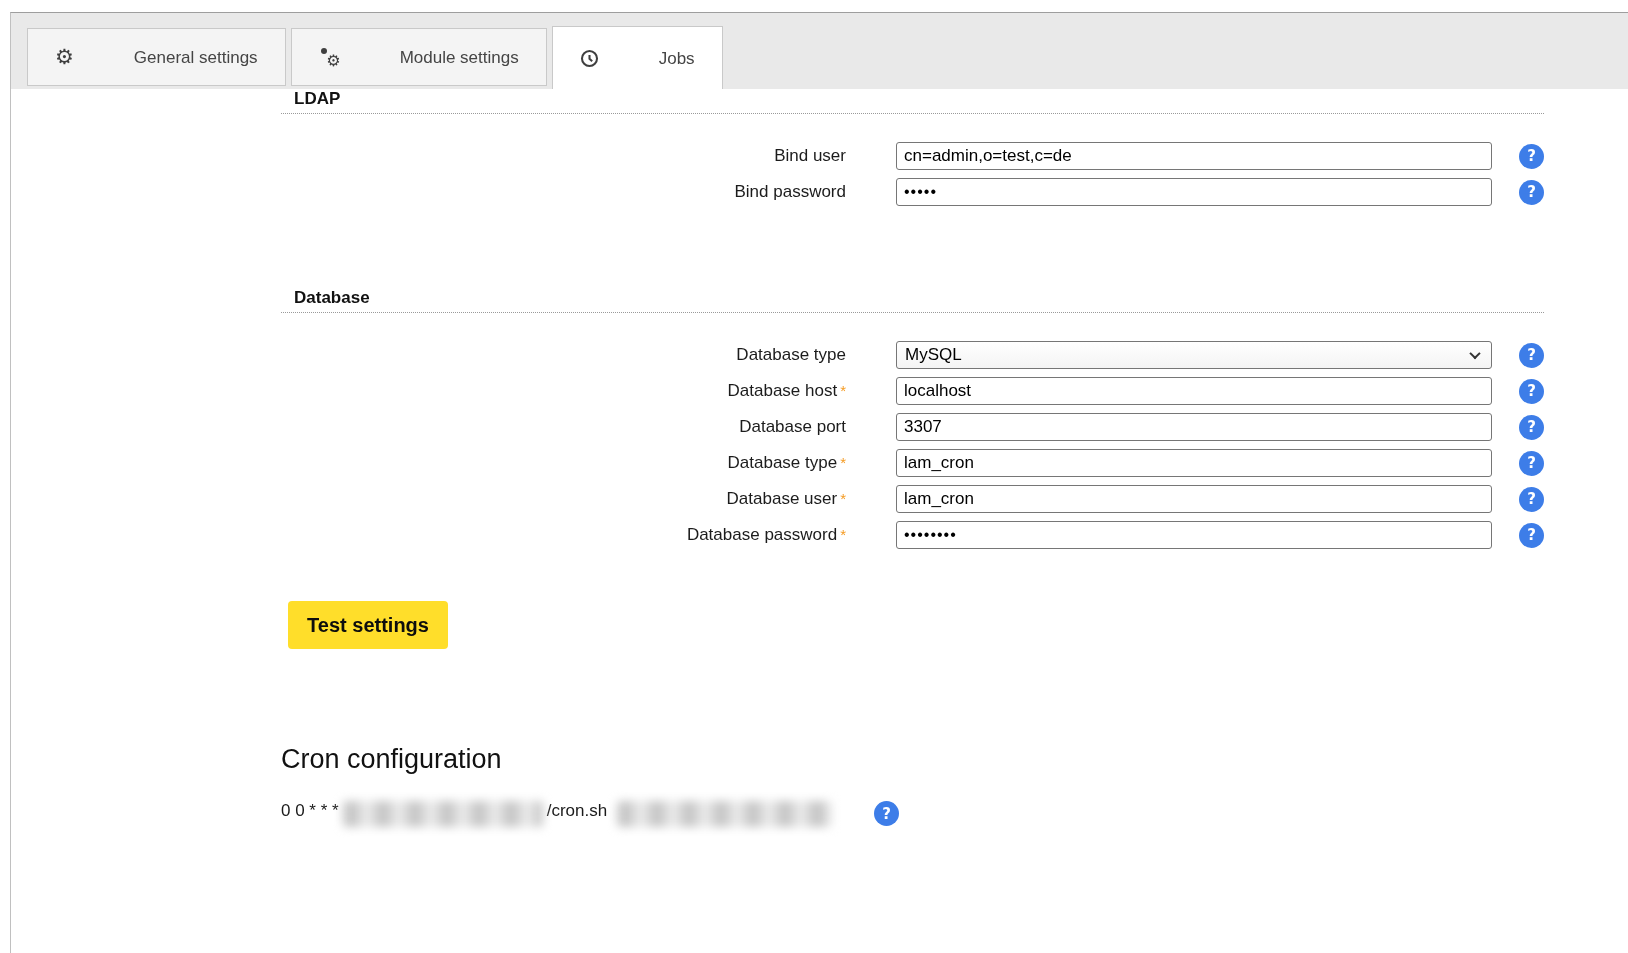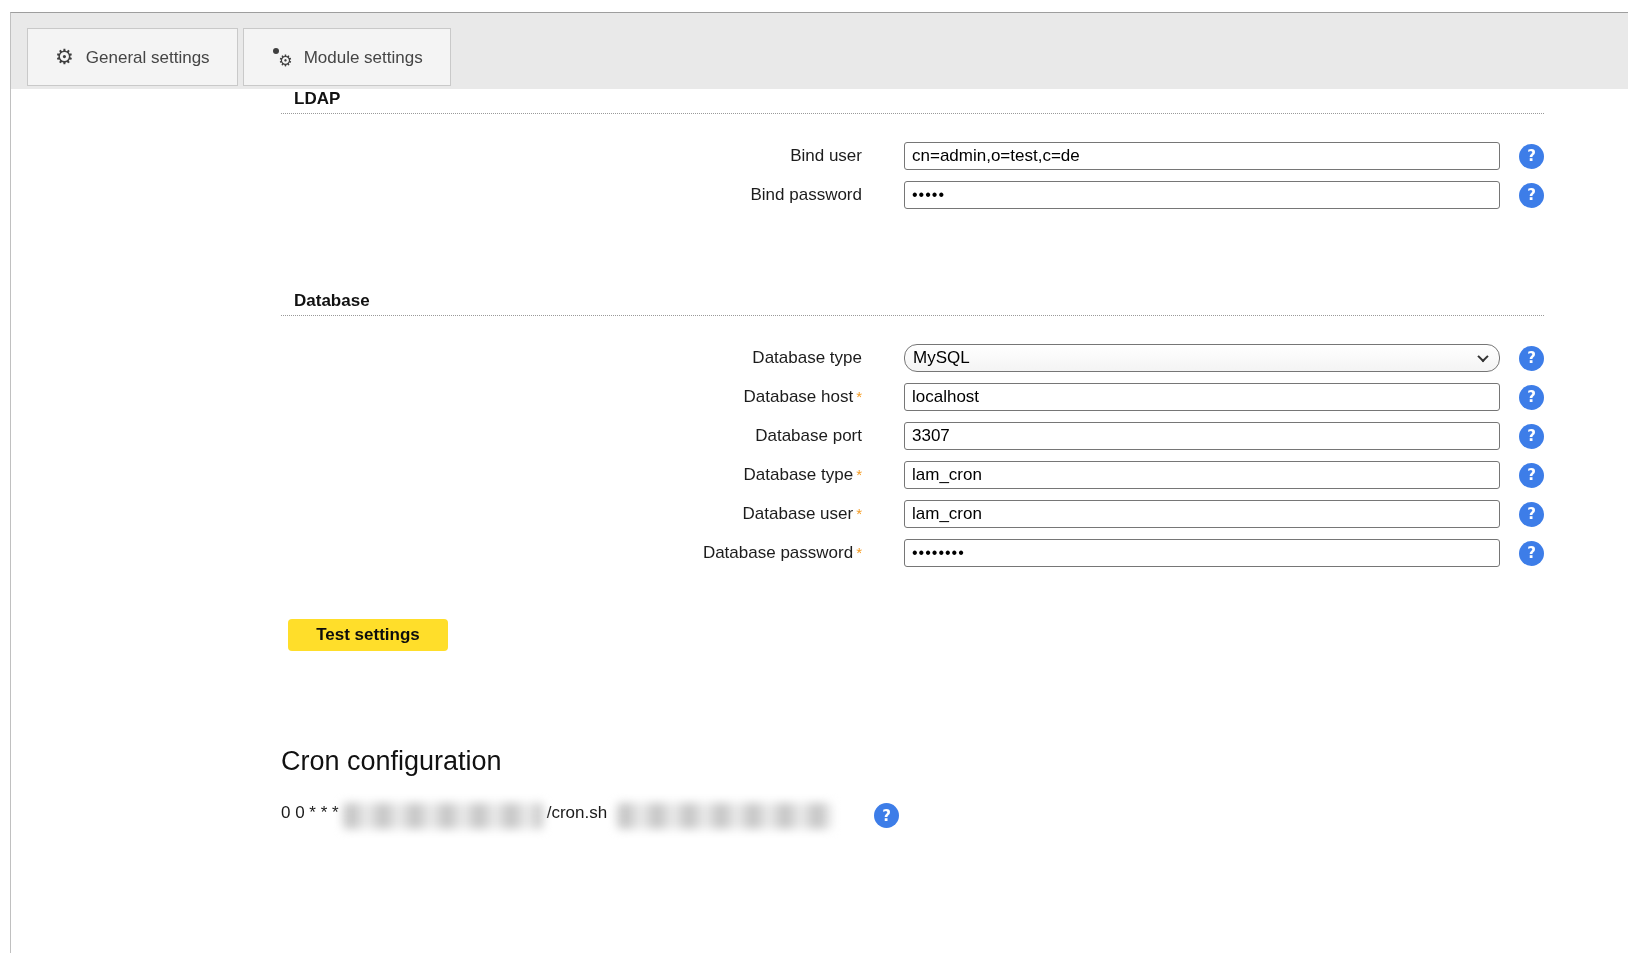--- a/index.html
+++ b/index.html
@@ -11,21 +11,21 @@
            border-left:1px solid #c0c0c0; border-top:1px solid #9e9e9e; }
 
   
   .tabstrip { height:76px; background:#e9e9e9; display:flex; align-items:flex-end;
               padding-left:16px; }
   .tab { display:flex; align-items:center; gap:12px; padding:0 27px;
          height:58px; margin:0 5px 3px 0; background:#f4f4f4;
          border:1px solid #c9c9c9; font-size:17px; color:#454545;
          cursor:pointer; white-space:nowrap; }
   .tab.active { background:#ffffff; border-bottom:none; height:63px; margin-bottom:0; }
-  .tab-label { line-height:1; }
+  .tab-label { line-height:1;margin-left:48px; }
 
   
   .icon-gear { font-family:"DejaVu Sans",sans-serif; font-size:21px; line-height:1; color:#3f3f3f; }
   .icon-copy { position:relative; width:17px; height:16px; }
   .icon-copy::before { content:""; position:absolute; left:1px; top:0; width:7px; height:13px;
                        background:#3f3f3f; border-radius:1px; }
   .icon-copy::after  { content:""; position:absolute; left:7px; top:5px; width:8px; height:9px;
                        background:#3f3f3f; border:2px solid #f4f4f4; border-radius:1px;
                        box-sizing:content-box; }
   .icon-grid { width:16px; height:16px; background-repeat:no-repeat;
@@ -42,45 +42,45 @@
   
   .content { background:#fff; padding:0 84px 0 270px; }
 
   .section-title { font-size:17px; font-weight:bold; color:#111; padding-left:13px;
                    display:block; line-height:20px; }
   .section-head { border-bottom:1px dotted #9a9a9a; padding-bottom:4px; }
   .sec-ldap { }
   .sec-db   { margin-top:82px; }
 
   .form-grid { display:grid; grid-template-columns:1fr 596px 44px; column-gap:0;
-               row-gap:11px; align-items:center; margin-top:28px; }
+               row-gap:11px; align-items:center; margin-top:28px;gap:8px; }
   .field-label { justify-self:end; text-align:right; font-size:17px; color:#1c1c1c;
                  padding-right:42px; line-height:28px; white-space:nowrap; position:relative; }
   .req { color:#f59b22; font-size:15px; vertical-align:top; margin-left:3px; }
 
   .txt { width:596px; height:28px; border:1px solid #767676; border-radius:3px;
          font-size:17px; font-family:"Liberation Sans","DejaVu Sans",sans-serif;
          padding:0 7px; color:#000; background:#fff; }
   .txt.pw { letter-spacing:1px; font-size:16px; }
 
-  .select-box { width:596px; height:28px; border:1px solid #767676; border-radius:13px;
+  .select-box { width:596px; height:28px; border:1px solid #767676; border-radius:3px;
                 background:linear-gradient(#ffffff,#f4f4f4); display:flex;
                 align-items:center; justify-content:space-between; padding:0 12px 0 8px;
                 font-size:17px; cursor:pointer; }
   .chev { width:8px; height:8px; border-right:2px solid #333; border-bottom:2px solid #333;
           transform:rotate(45deg) translate(-1px,-1px); }
 
   .help { width:25px; height:25px; border-radius:50%; background:#3d7de8; color:#fff;
           font-weight:bold; font-size:15px; display:flex; align-items:center;
           justify-content:center; justify-self:end; cursor:pointer;
           font-family:"DejaVu Sans",sans-serif; }
 
-  .test-btn { display:block; margin:52px 0 0 7px; width:160px; height:32px;
+  .test-btn { display:block; margin:52px 0 0 7px; width:160px; height:48px;
               background:#ffde2a; color:#0d0d0d; border:none; border-radius:4px;
-              font-size:17px; font-weight:bold; cursor:pointer;
+              font-size:20px; font-weight:bold; cursor:pointer;
               font-family:"Liberation Sans","DejaVu Sans",sans-serif; }
 
   .cron-title { margin-top:95px; font-size:27px; font-weight:normal; color:#111; }
   .cron-line { margin-top:26px; display:flex; font-size:17px; color:#1a1a1a; }
   .redacted { height:26px; border-radius:4px; filter:blur(5px); margin:0 4px;
               background:repeating-linear-gradient(90deg,#c9c9c9 0 16px,#e6e6e6 16px 32px); }
   .redacted.r1 { width:200px; }
   .redacted.r2 { width:215px; margin-left:10px; }
   .cron-line .help { margin-left:38px; }
 </style>
@@ -92,20 +92,29 @@
   <div class="tabstrip">
     <div class="tab">
       <span class="icon-gear">⚙</span>
       <span class="tab-label">General settings</span>
     </div>
     <div class="tab">
       <span class="icon-gears">
           <span class="g">⚙</span>
         </span>
       <span class="tab-label">Module settings</span>
+    </div>
+    <div class="tab active">
+      <span class="icon-clock">
+        <svg width="19" height="19" viewBox="0 0 24 24">
+            <circle cx="12" cy="12" r="9.5" fill="none" stroke="#3f3f3f" stroke-width="2.6"></circle>
+            <path d="M12 7.5v5l3.4 3" fill="none" stroke="#3f3f3f" stroke-width="2.6"></path>
+          </svg>
+      </span>
+      <span class="tab-label">Jobs</span>
     </div>
   </div>
 
   <div class="content">
 
     <section class="sec-ldap">
       <div class="section-head">
         <span class="section-title">LDAP</span>
       </div>
       <div class="form-grid">

